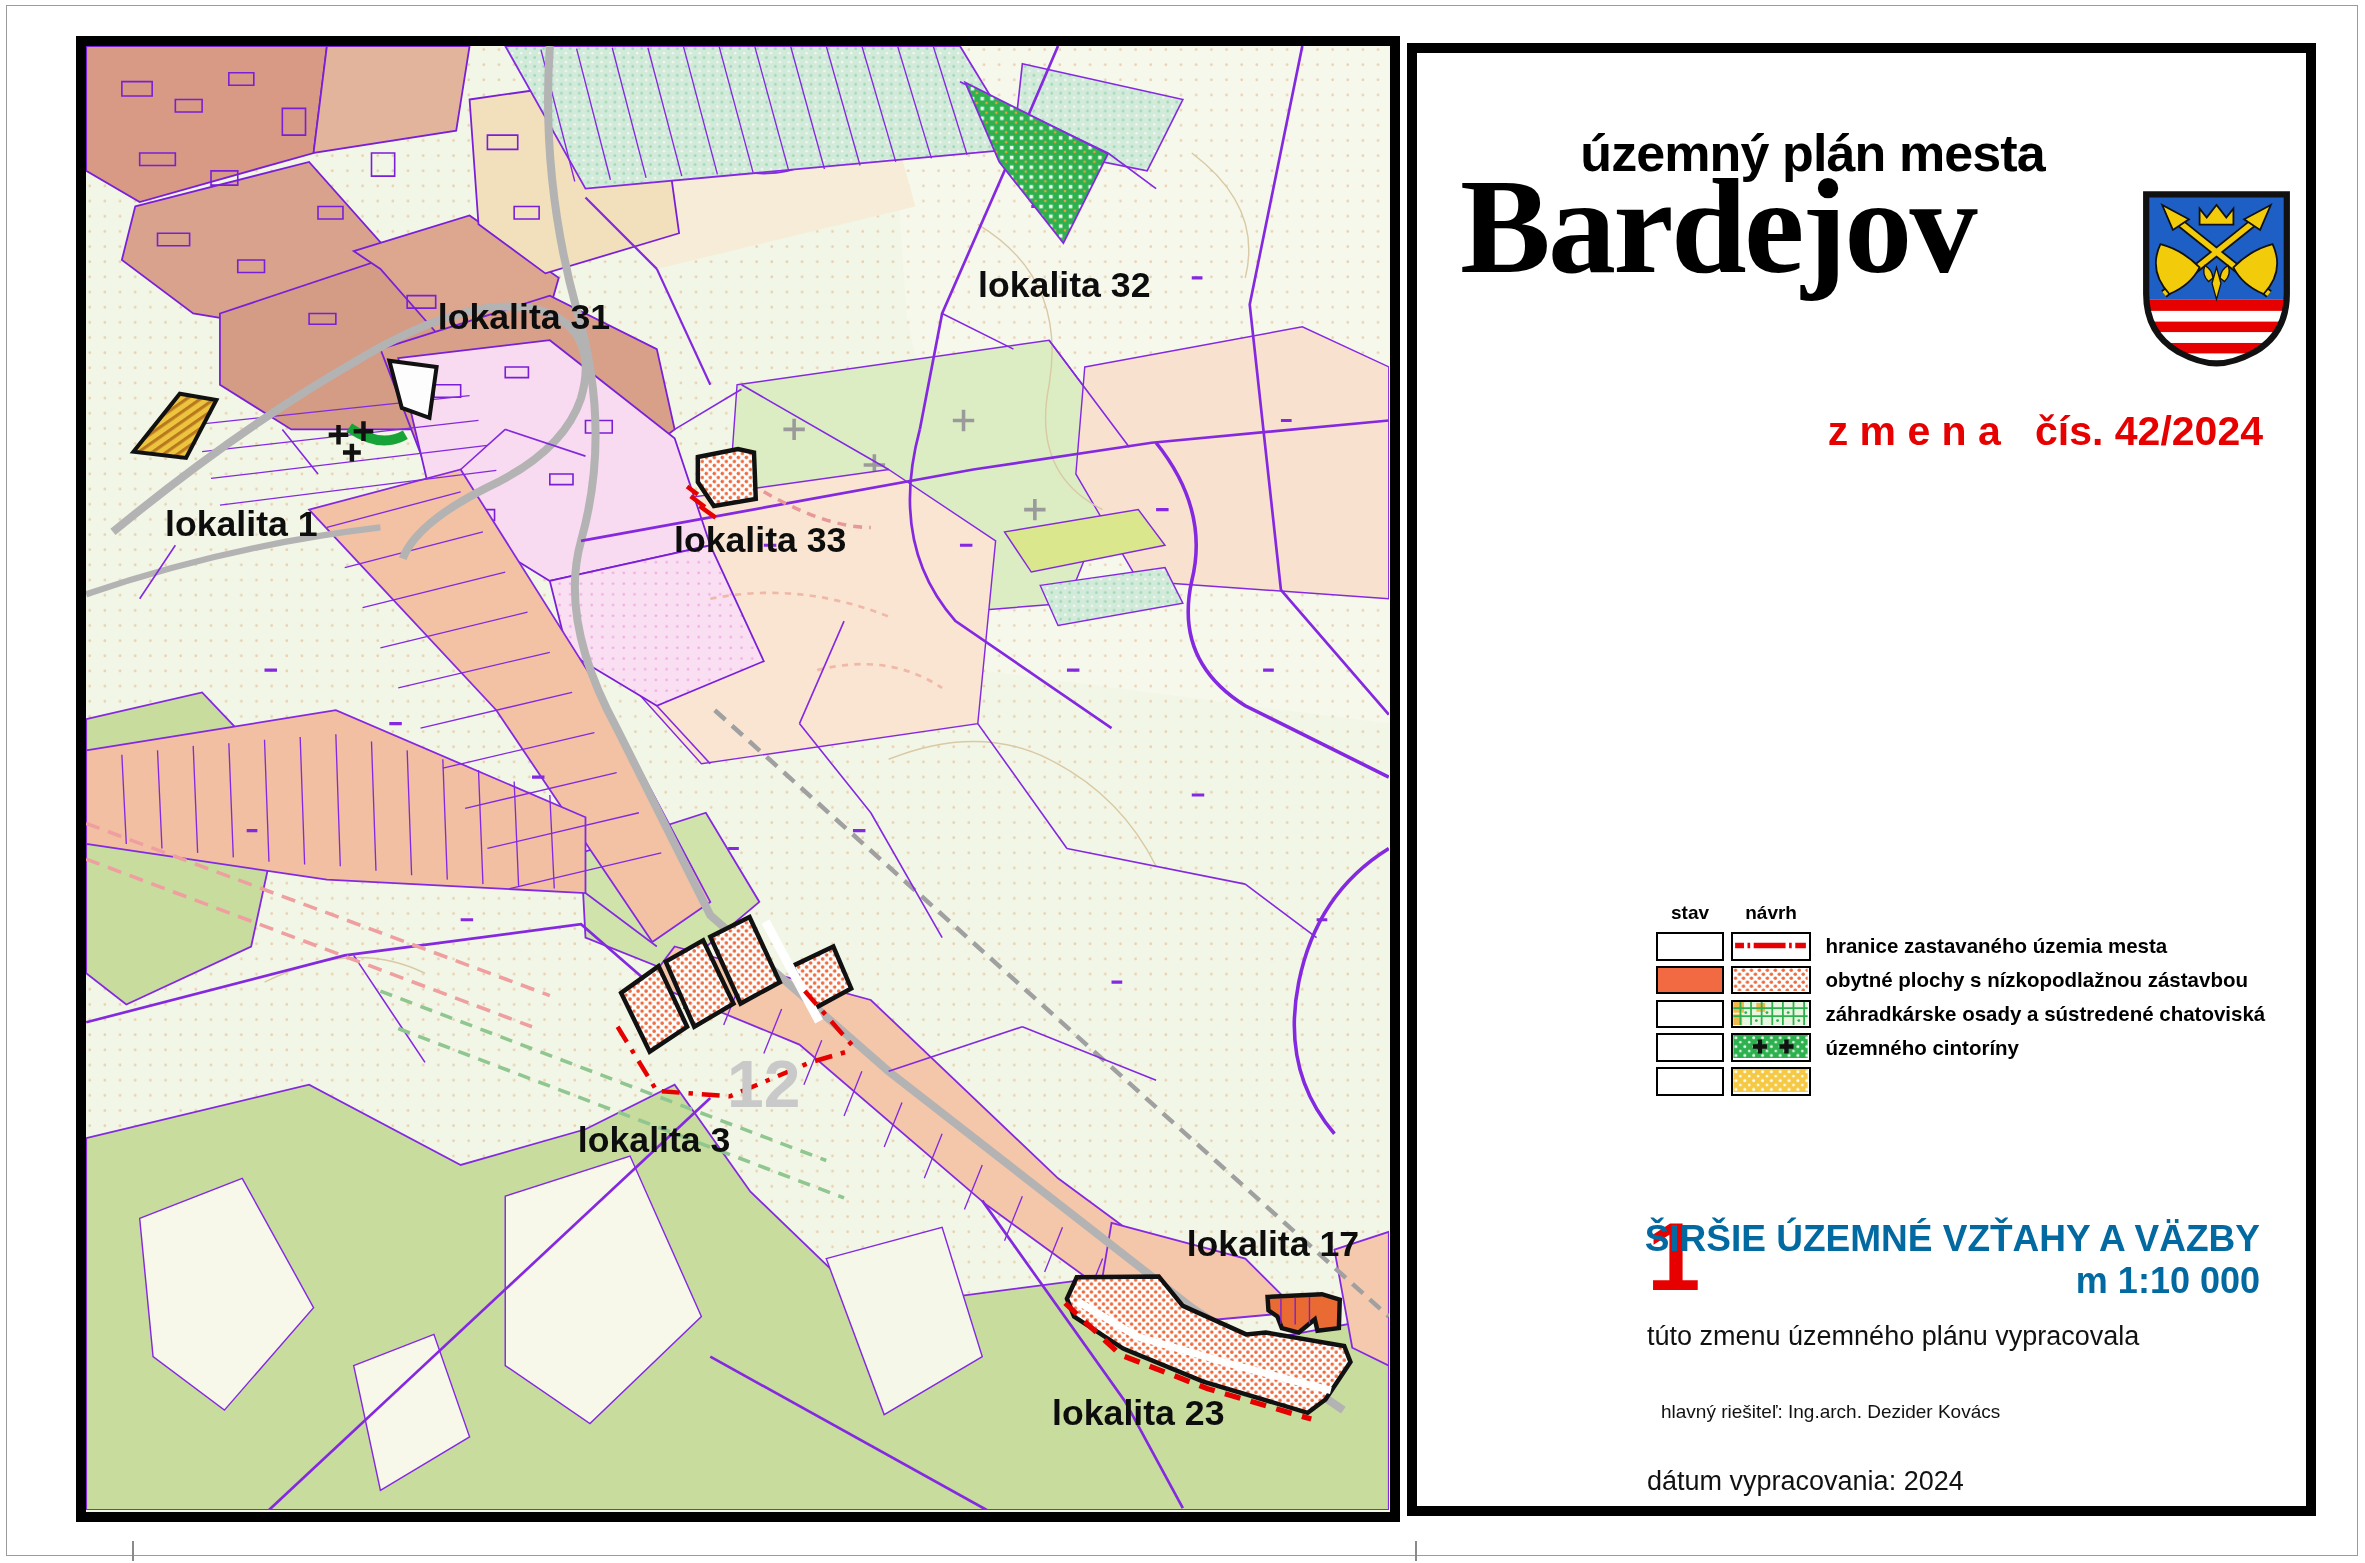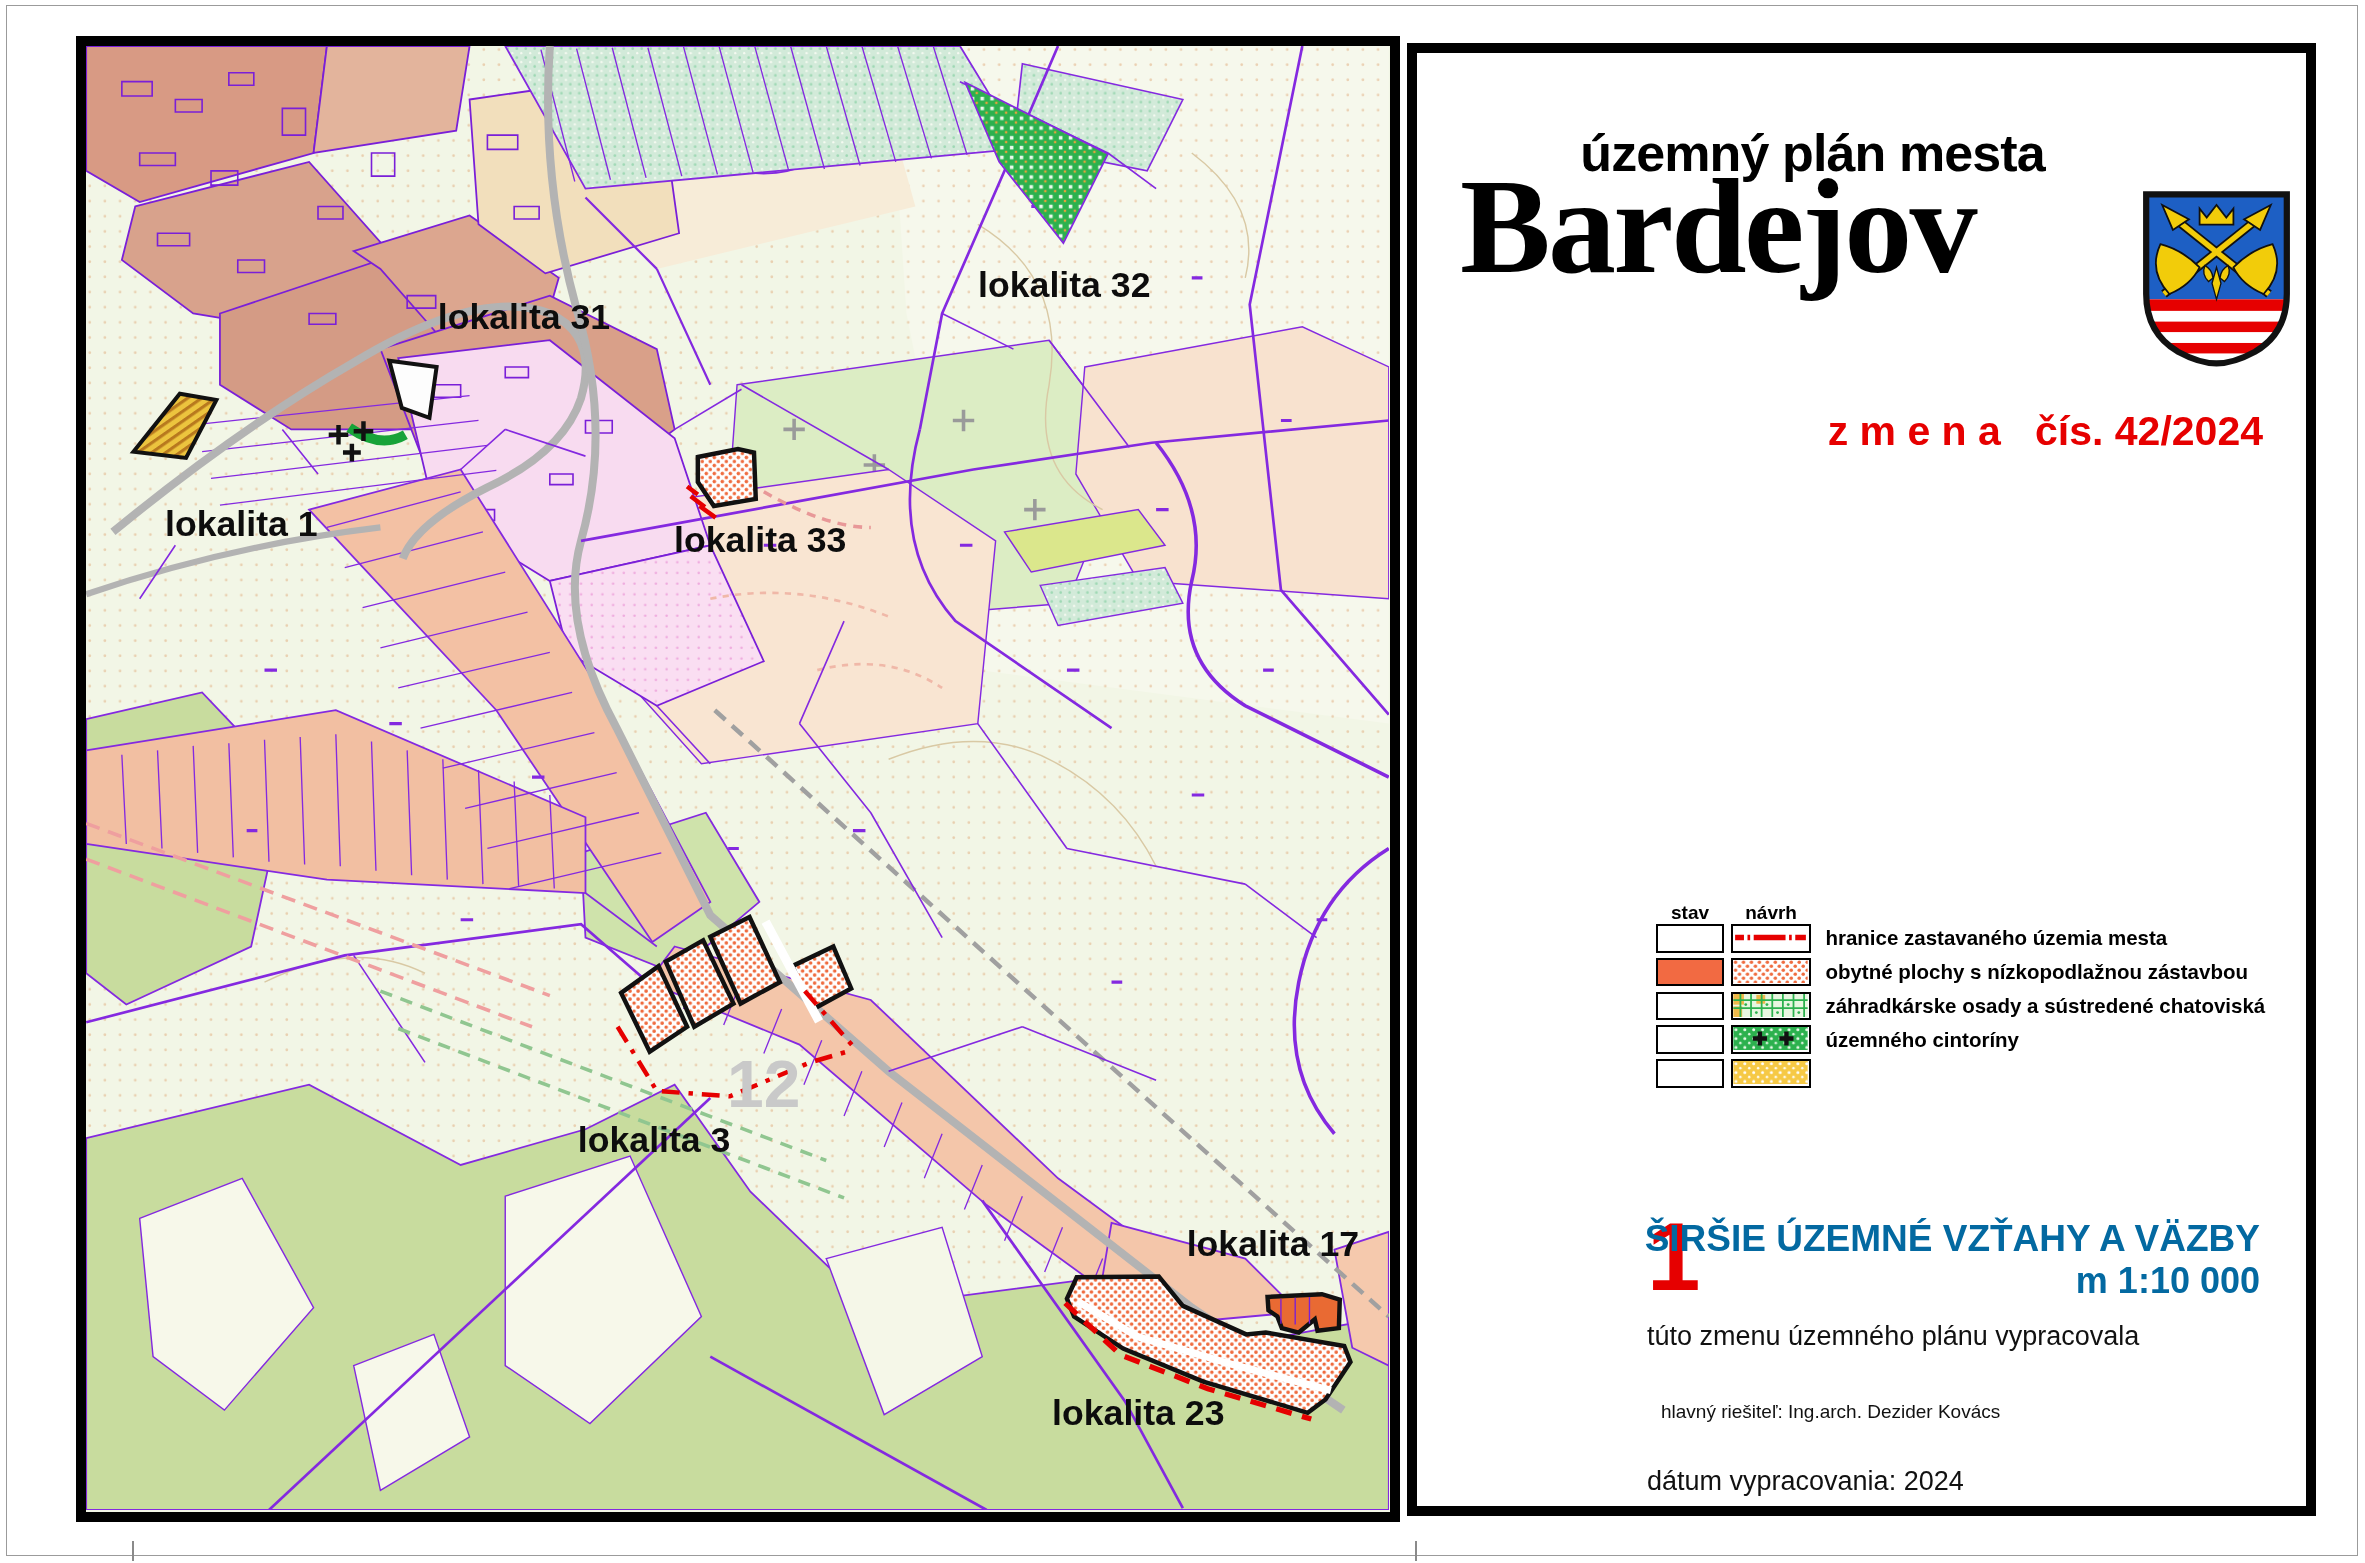--- a/index.html
+++ b/index.html
@@ -16,21 +16,21 @@
     border:10.7px solid #000;box-sizing:border-box;background:#fff;padding-left:27px;}
   .tp-subtitle{position:absolute;left:0;right:98px;top:70px;text-align:center;
     font-size:52px;font-weight:bold;letter-spacing:-0.9px;color:#000;}
   .tp-city{position:absolute;left:43px;top:105px;font-family:"Liberation Serif",serif;
     font-weight:bold;font-size:136px;letter-spacing:-2.7px;color:#000;line-height:1;}
   .tp-coat{position:absolute;left:720px;top:136px;width:159px;height:178px;}
   .tp-zmena{position:absolute;right:43px;top:355px;font-size:41px;font-weight:bold;
     color:#e60000;white-space:pre;}
   
   .legend{position:absolute;left:239px;top:849px;}
-  .legend-head{display:flex;margin-bottom:0;font-size:19px;font-weight:bold;color:#000;}
+  .legend-head{display:flex;margin-bottom:8px;font-size:19px;font-weight:bold;color:#000;}
   .legend-head .h-stav{width:68px;text-align:center;}
   .legend-head .h-navrh{width:80px;text-align:center;margin-left:7.1px;}
   .lrow{display:flex;align-items:center;margin-bottom:5.3px;}
   .sw{box-sizing:border-box;border:2.7px solid #000;background:#fff;flex:none;}
   .sw.stav{width:68px;height:28.5px;}
   .sw.navrh{width:80px;height:28.5px;margin-left:7.1px;overflow:hidden;}
   .sw.solid-orange{background:#f26a42;}
   .sw svg{display:block;}
   .ltext{margin-left:14.3px;font-size:20.5px;font-weight:bold;color:#000;line-height:1.05;}
   

